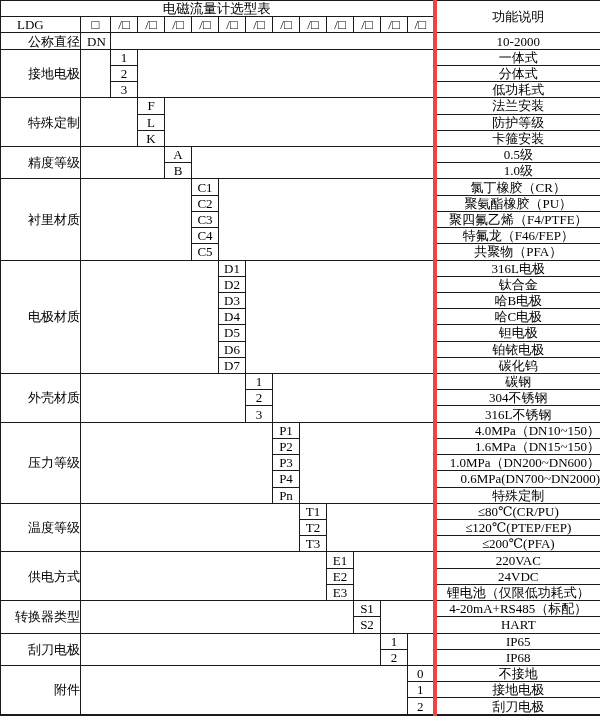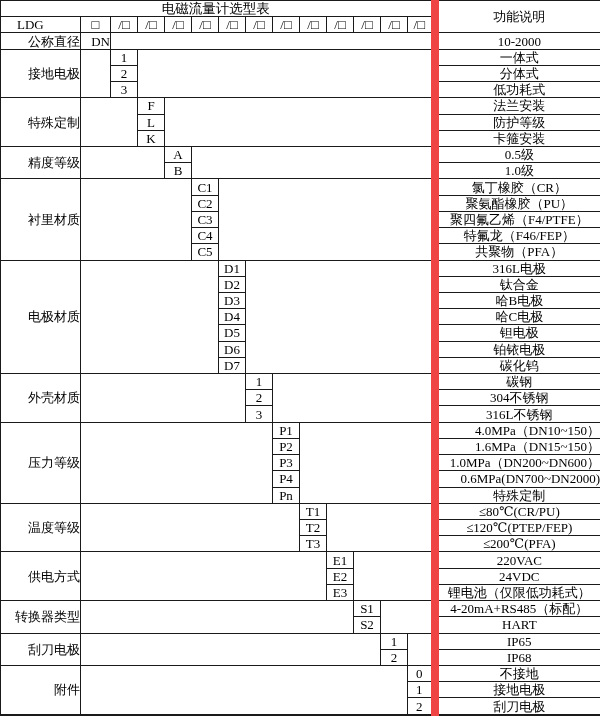--- a/index.html
+++ b/index.html
@@ -14,23 +14,23 @@
   td{
     border:1px solid #1a1a1a;
     padding:0;margin:0;
     height:15px;line-height:15px;
     text-align:center;vertical-align:middle;
     overflow:hidden;white-space:nowrap;
   }
   td.t{font-size:13.5px;}
   td.L{text-align:right;}
   td.ldg{text-align:left;padding-left:16px;}
-  td.dn{text-align:right;padding-left:2px;}
+  td.dn{text-align:center;padding-left:2px;}
   td.c{text-align:center;}
-  td.d{border-left:8px solid #ef4444;}
+  td.d{border-left:4px solid #ef4444;}
   td.left{text-align:right;padding-left:2px;}
   td.f{background:#fff;}
 </style>
 </head>
 <body>
 
 <div class="wrap">
 <table>
 <colgroup>
   <col style="width:80px">

